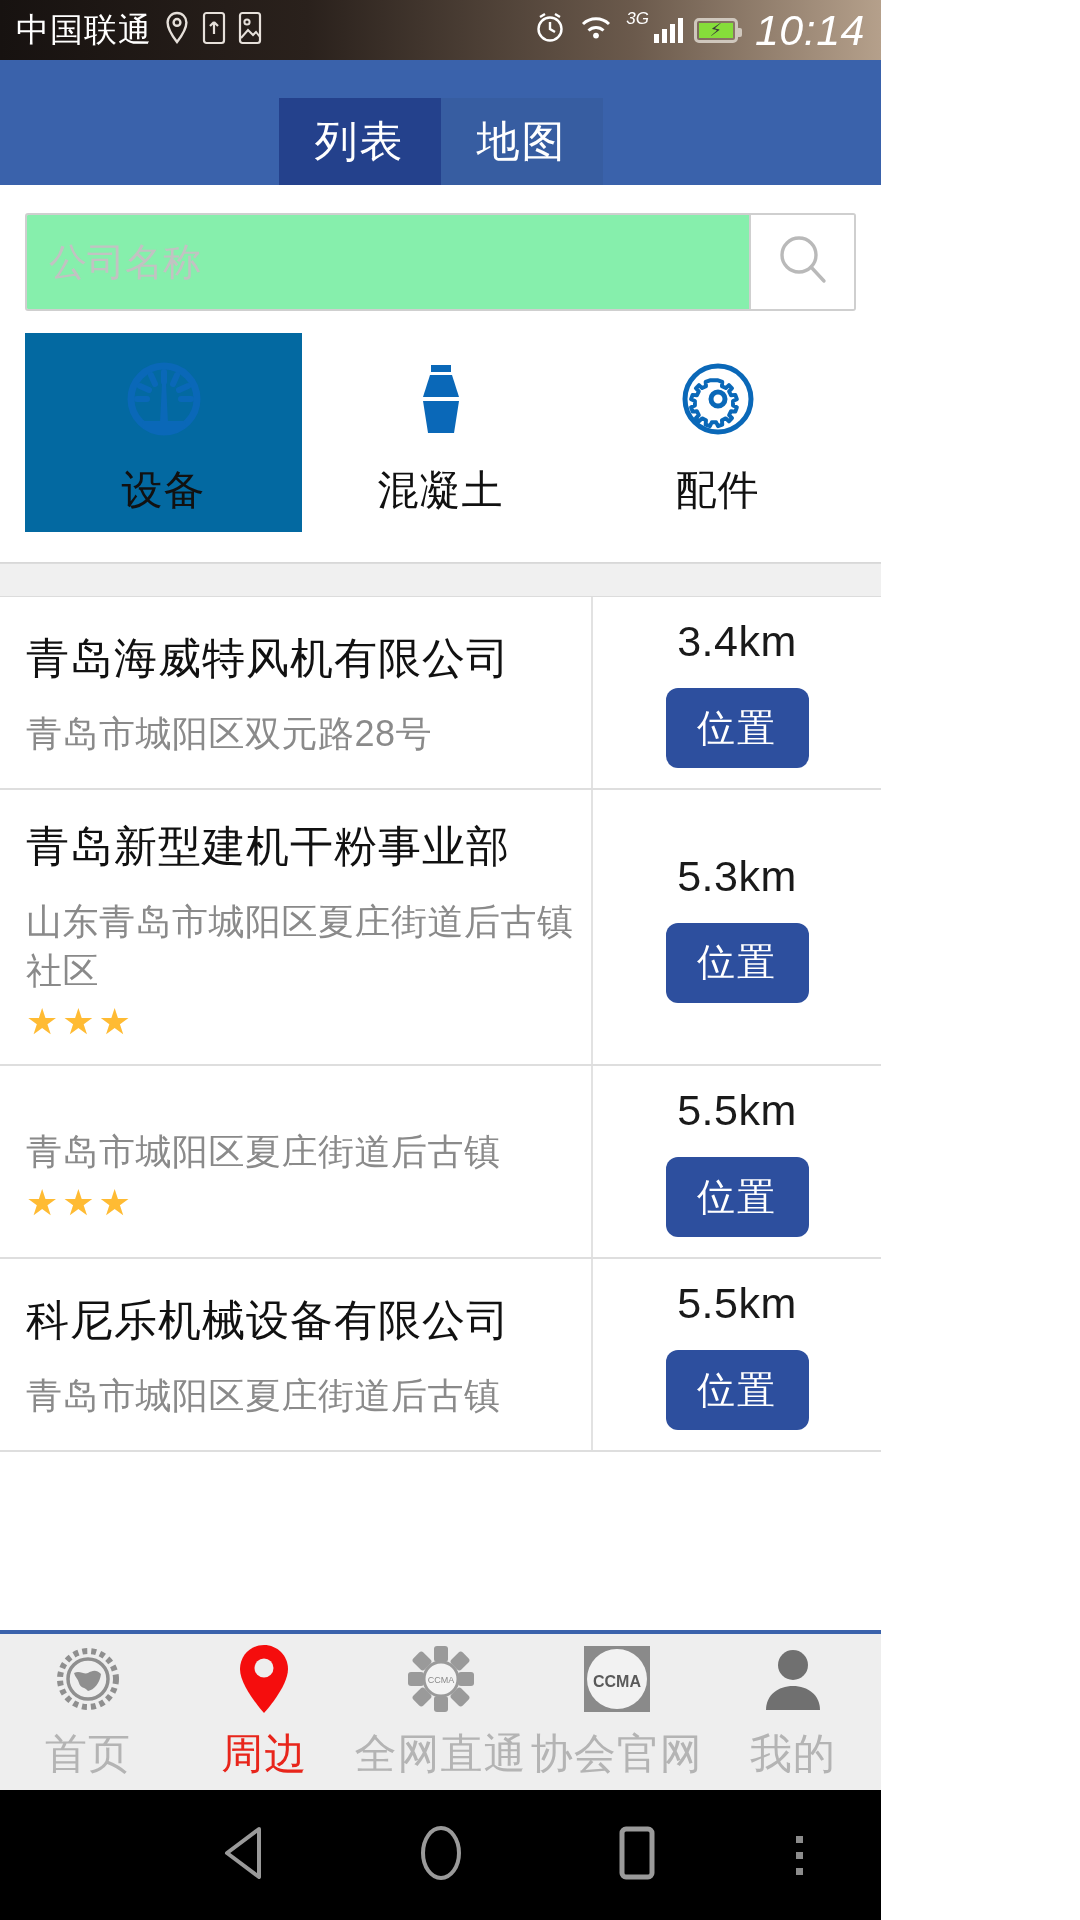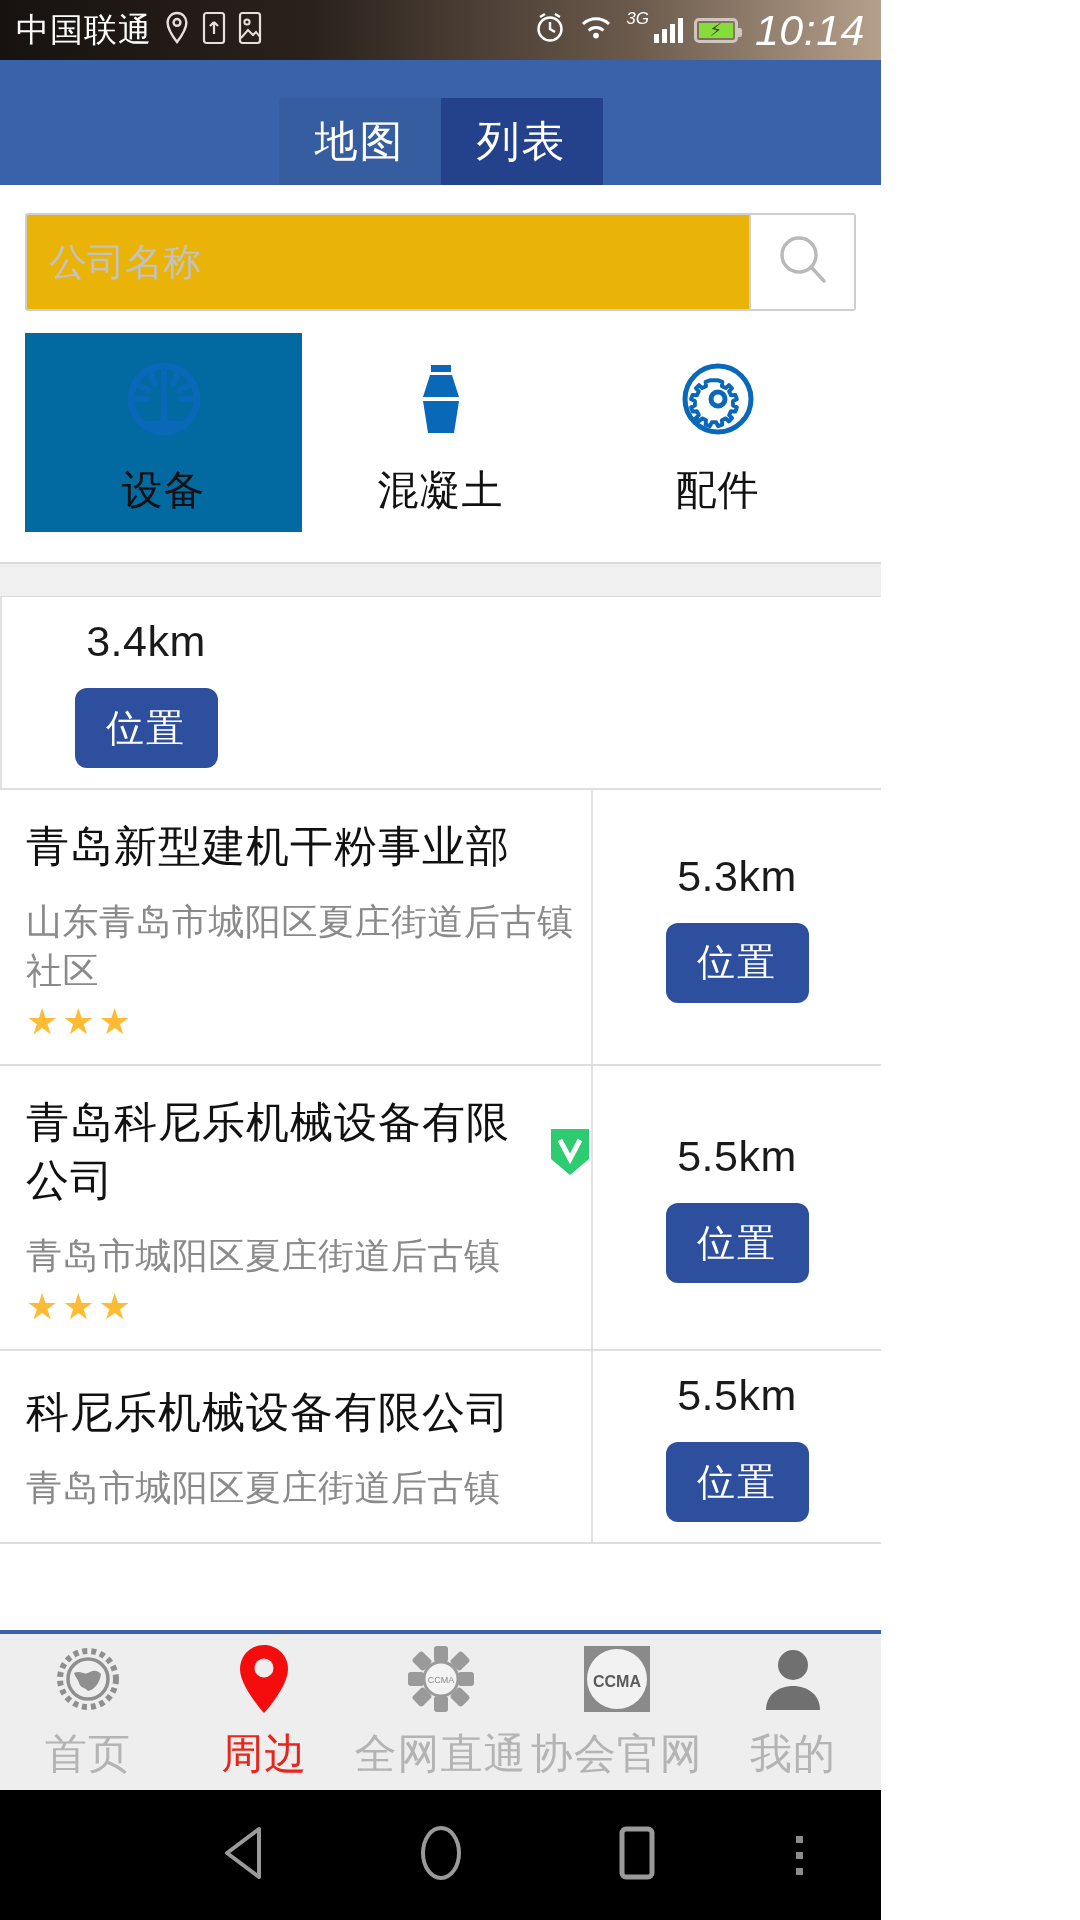--- a/index.html
+++ b/index.html
@@ -45,21 +45,21 @@
   .tab.sel { background:#24418c; }
   .tab.unsel { background:#375da1; }
 
   
   .panel { background:#fff; border-bottom:1px solid #d8d8d8; }
   .searchwrap { padding:28px 25px 0 25px; }
   .searchbox { display:flex; height:98px; border:2px solid #cfcfcf; border-radius:3px; overflow:hidden; }
   .searchinput {
     flex:1; border:none; outline:none; padding:0 22px;
     font-size:38px; color:#3a3a3a;
-    font-family:"Liberation Sans","DejaVu Sans",sans-serif; background:#eab308;
+    font-family:"Liberation Sans","DejaVu Sans",sans-serif; background:#86efac;
   }
   .searchinput::placeholder { color:#c2c2c2; }
   .searchbtn {
     width:105px; border-left:2px solid #cfcfcf; background:#fff;
     display:flex; align-items:center; justify-content:center;
   }
 
   
   .cats { display:flex; padding:22px 25px 30px 25px; }
   .cat { flex:1; display:flex; flex-direction:column; align-items:center; justify-content:center; padding:18px 0 14px 0; }
@@ -161,22 +161,22 @@
       <span class="batt">
         <span class="fill"></span>
           <span class="bolt">⚡</span>
       </span>
       <span class="clock">10:14</span>
     </div>
   </div>
 
   <div class="header">
     <div class="tabs">
+      <div class="tab sel">列表</div>
       <div class="tab unsel">地图</div>
-      <div class="tab sel">列表</div>
     </div>
   </div>
 
   <div class="panel">
     <div class="searchwrap">
       <div class="searchbox">
         <input class="searchinput" type="text" placeholder="公司名称" style="">
         <div class="searchbtn">
           <span>
             <svg width="62" height="62" viewBox="0 0 62 62">
@@ -221,20 +221,26 @@
         <span class="cat-label">配件</span>
       </div>
     </div>
   </div>
 
   <div class="gap"></div>
 
   <div class="listwrap">
 
     <div class="item">
+      <div class="item-main">
+        <div class="co-line">
+          <span class="co-name">青岛海威特风机有限公司</span>
+        </div>
+        <span class="co-addr">青岛市城阳区双元路28号</span>
+      </div>
       <div class="item-side">
         <span class="dist">3.4km</span>
         <button class="locbtn">位置</button>
       </div>
     </div>
 
     <div class="item">
       <div class="item-main">
         <div class="co-line">
           <span class="co-name">青岛新型建机干粉事业部</span>
@@ -247,29 +253,20 @@
         </span>
       </div>
       <div class="item-side">
         <span class="dist">5.3km</span>
         <button class="locbtn">位置</button>
       </div>
     </div>
 
     <div class="item">
       <div class="item-main">
-        <div class="co-line">
-          <span class="co-name">青岛科尼乐机械设备有限公司</span>
-          <span class="vbadge">
-            <svg width="42" height="50" viewBox="0 0 42 50">
-                <path d="M2 2h38v30L21 48 2 32z" fill="#2ecc71"></path>
-                <path d="M11 13l10 19 10-19" fill="none" stroke="#ffffff" stroke-width="5"></path>
-              </svg>
-          </span>
-        </div>
         <span class="co-addr">青岛市城阳区夏庄街道后古镇</span>
         <span class="stars">
           <span class="star">★</span>
           <span class="star">★</span>
           <span class="star">★</span>
         </span>
       </div>
       <div class="item-side">
         <span class="dist">5.5km</span>
         <button class="locbtn">位置</button>

